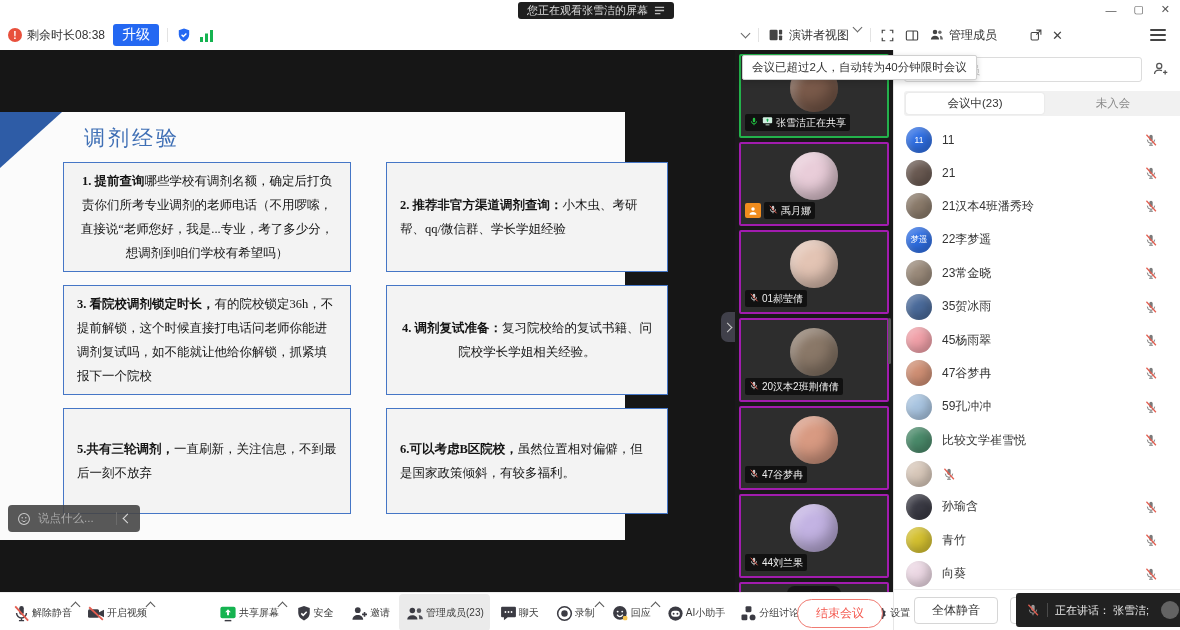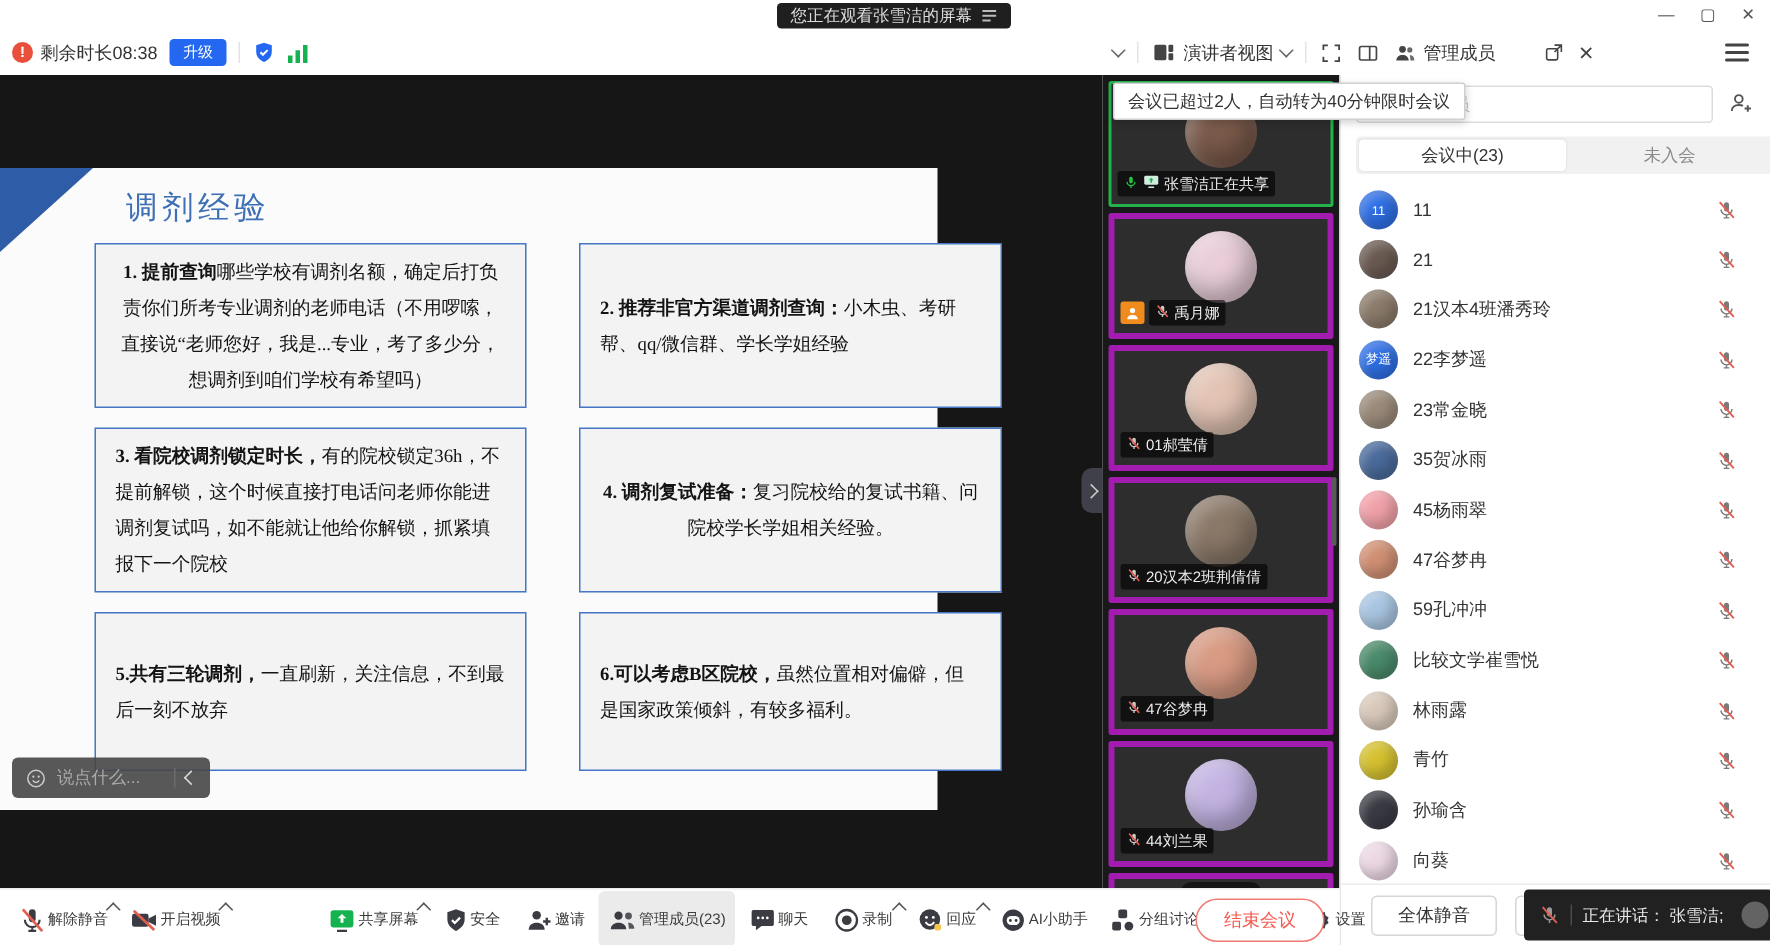--- a/index.html
+++ b/index.html
@@ -11,25 +11,25 @@
   .titlebar{position:absolute;top:0;left:0;right:0;height:20px;background:#fff}
   .banner{position:absolute;left:518px;top:2px;height:17px;background:#1f1f1f;border-radius:3px;color:#ddd;font-size:11px;display:flex;align-items:center;gap:6px;padding:0 9px;z-index:20}
   .winctl{position:absolute;top:3px;right:10px;display:flex;gap:17px;align-items:center;color:#555;font-size:11px}
   .winctl span{cursor:default}
 
   
   .hdr{position:absolute;top:20px;left:0;right:0;height:30px;background:#fff;border-bottom:1px solid #f0f0f0}
   .hl{position:absolute;left:8px;top:0;height:30px;display:flex;align-items:center;gap:8px}
   .remaining{display:flex;align-items:center;gap:5px;font-size:12px;color:#333}
   .excl{width:14px;height:14px;border-radius:50%;background:#e8503c;color:#fff;font-size:10px;font-weight:bold;display:flex;align-items:center;justify-content:center}
-  .upg{background:#2468f2;color:#fff;font-size:10px;padding:2px 9px;border-radius:3px;cursor:pointer}
+  .upg{background:#2468f2;color:#fff;font-size:14px;padding:2px 9px;border-radius:3px;cursor:pointer}
   .vdiv{width:1px;height:14px;background:#e3e3e3}
   .hr{position:absolute;left:742px;top:0;height:30px;display:flex;align-items:center;gap:9px;font-size:12px;color:#333}
   .cardn{width:6px;height:6px;border-right:1.4px solid #666;border-bottom:1.4px solid #666;transform:rotate(45deg);margin-top:-3px}
-  .hgrp{display:flex;align-items:center;gap:5px}
+  .hgrp{display:flex;gap:5px}
   .hamb{position:absolute;right:14px;top:6px;width:16px}
   .hamb div{height:2px;background:#444;margin:3px 0;border-radius:1px}
 
   
   .share{position:absolute;top:50px;left:0;width:735px;height:542px;background:#161616}
   .slide{position:absolute;top:62px;left:0;width:625px;height:428px;background:#fbfbfb}
   .tri{position:absolute;top:0;left:0;width:62px;height:56px;background:#2e5ca6;clip-path:polygon(0 0,100% 0,0 100%)}
   .stitle{position:absolute;left:84px;top:12px;font-size:21px;color:#3f6fb5;letter-spacing:3px}
   .boxes{position:absolute;left:63px;top:50px;display:grid;grid-template-columns:288px 282px;gap:13px 35px}
   .sbox{border:1.5px solid #4576c6;background:#f3f3f3;min-height:106px;display:flex;align-items:center;padding:6px 13px;box-sizing:border-box;font-family:"Liberation Serif",serif;font-size:12.5px;line-height:1.92;color:#141414}
@@ -37,21 +37,21 @@
   .boxes .sbox:nth-of-type(1) .sbox-inner,.boxes .sbox:nth-of-type(4) .sbox-inner{text-align:center}
   .chatpill{position:absolute;left:8px;top:455px;width:132px;height:27px;background:rgba(70,70,70,.9);border-radius:4px;display:flex;align-items:center;gap:7px;padding:0 9px;box-sizing:border-box;z-index:6}
   .chatpill .ph{color:#aaa;font-size:11.5px;flex:1;white-space:nowrap;overflow:hidden}
   .chatpill .cdiv{width:1px;height:13px;background:#6b6b6b}
   .chleft{width:6px;height:6px;border-left:1.6px solid #ddd;border-bottom:1.6px solid #ddd;transform:rotate(45deg)}
   .expand{position:absolute;top:262px;right:0;width:14px;height:30px;background:#40404a;border-radius:7px 0 0 7px;display:flex;align-items:center;justify-content:center;z-index:6;cursor:pointer}
   .chright{width:6px;height:6px;border-right:1.6px solid #ccc;border-top:1.6px solid #ccc;transform:rotate(45deg);margin-right:2px}
 
   
   .strip{position:absolute;top:50px;left:735px;width:158px;height:542px;background:#191919;padding:4px;box-sizing:border-box;display:flex;flex-direction:column;gap:4px;overflow:hidden}
-  .thumb{position:relative;flex:0 0 84px;background:#2d2d2d;border:4px solid #a21caf;border-radius:2px;box-sizing:border-box}
+  .thumb{position:relative;flex:0 0 84px;background:#2d2d2d;border:2px solid #a21caf;border-radius:2px;box-sizing:border-box}
   .thumb.active{border:2px solid #23b24b}
   .t-avatar{position:absolute;left:50%;top:8px;transform:translateX(-50%);width:48px;height:48px;border-radius:50%;box-shadow:inset -6px -8px 14px rgba(0,0,0,.3),inset 5px 6px 10px rgba(255,255,255,.28);display:flex;align-items:center;justify-content:center}
   .labelrow{position:absolute;left:4px;bottom:5px;display:flex;gap:3px;align-items:center;max-width:146px}
   .handup{width:16px;height:15px;background:#f08c1e;border-radius:2px;display:flex;align-items:center;justify-content:center;flex:none}
   .vpill{display:flex;gap:3px;background:rgba(0,0,0,.62);border-radius:2px;padding:1.5px 4px;color:#eee;font-size:10px;white-space:nowrap;overflow:hidden}
   .collapse-btn{position:absolute;left:50%;top:2px;transform:translateX(-50%);width:54px;height:15px;background:rgba(18,18,18,.88);border-radius:8px;display:flex;align-items:center;justify-content:center;cursor:pointer;z-index:3}
   .chdown{width:6px;height:6px;border-right:1.6px solid #eee;border-bottom:1.6px solid #eee;transform:rotate(45deg);margin-top:-2px}
   .strip-sb{position:absolute;left:888px;top:318px;width:3px;height:46px;background:#5a5a5a;border-radius:2px;z-index:5}
 
   
@@ -520,45 +520,44 @@
             <svg width="14" height="14" viewBox="0 0 20 20">
               <rect x="7.6" y="2.5" width="4.8" height="9" rx="2.4" fill="#7a7a7a"></rect>
               <path d="M4.8 9.5a5.2 5.2 0 0 0 10.4 0M10 14.7v2.8M7.3 17.5h5.4" fill="none" stroke="#7a7a7a" stroke-width="1.4"></path>
               <path d="M3.5 2.5l13.5 15" stroke="#e35d50" stroke-width="1.8"></path>
             </svg>
           </span>
         </div>
 
         <div class="mrow">
           <span class="m-avatar" style="background: rgb(216, 200, 186);"></span>
-          <span class="m-name">林雨露</span>
+          <span>
+            <svg width="14" height="14" viewBox="0 0 20 20">
+              <rect x="7.6" y="2.5" width="4.8" height="9" rx="2.4" fill="#7a7a7a"></rect>
+              <path d="M4.8 9.5a5.2 5.2 0 0 0 10.4 0M10 14.7v2.8M7.3 17.5h5.4" fill="none" stroke="#7a7a7a" stroke-width="1.4"></path>
+              <path d="M3.5 2.5l13.5 15" stroke="#e35d50" stroke-width="1.8"></path>
+            </svg>
+          </span>
+        </div>
+
+        <div class="mrow">
+          <span class="m-avatar" style="background: rgb(58, 58, 68);"></span>
+          <span class="m-name">孙瑜含</span>
           <span>
             <svg width="14" height="14" viewBox="0 0 20 20">
               <rect x="7.6" y="2.5" width="4.8" height="9" rx="2.4" fill="#7a7a7a"></rect>
               <path d="M4.8 9.5a5.2 5.2 0 0 0 10.4 0M10 14.7v2.8M7.3 17.5h5.4" fill="none" stroke="#7a7a7a" stroke-width="1.4"></path>
               <path d="M3.5 2.5l13.5 15" stroke="#e35d50" stroke-width="1.8"></path>
             </svg>
           </span>
         </div>
 
         <div class="mrow">
           <span class="m-avatar" style="background: rgb(212, 192, 48);"></span>
           <span class="m-name">青竹</span>
-          <span>
-            <svg width="14" height="14" viewBox="0 0 20 20">
-              <rect x="7.6" y="2.5" width="4.8" height="9" rx="2.4" fill="#7a7a7a"></rect>
-              <path d="M4.8 9.5a5.2 5.2 0 0 0 10.4 0M10 14.7v2.8M7.3 17.5h5.4" fill="none" stroke="#7a7a7a" stroke-width="1.4"></path>
-              <path d="M3.5 2.5l13.5 15" stroke="#e35d50" stroke-width="1.8"></path>
-            </svg>
-          </span>
-        </div>
-
-        <div class="mrow">
-          <span class="m-avatar" style="background: rgb(58, 58, 68);"></span>
-          <span class="m-name">孙瑜含</span>
           <span>
             <svg width="14" height="14" viewBox="0 0 20 20">
               <rect x="7.6" y="2.5" width="4.8" height="9" rx="2.4" fill="#7a7a7a"></rect>
               <path d="M4.8 9.5a5.2 5.2 0 0 0 10.4 0M10 14.7v2.8M7.3 17.5h5.4" fill="none" stroke="#7a7a7a" stroke-width="1.4"></path>
               <path d="M3.5 2.5l13.5 15" stroke="#e35d50" stroke-width="1.8"></path>
             </svg>
           </span>
         </div>
 
         <div class="mrow">

